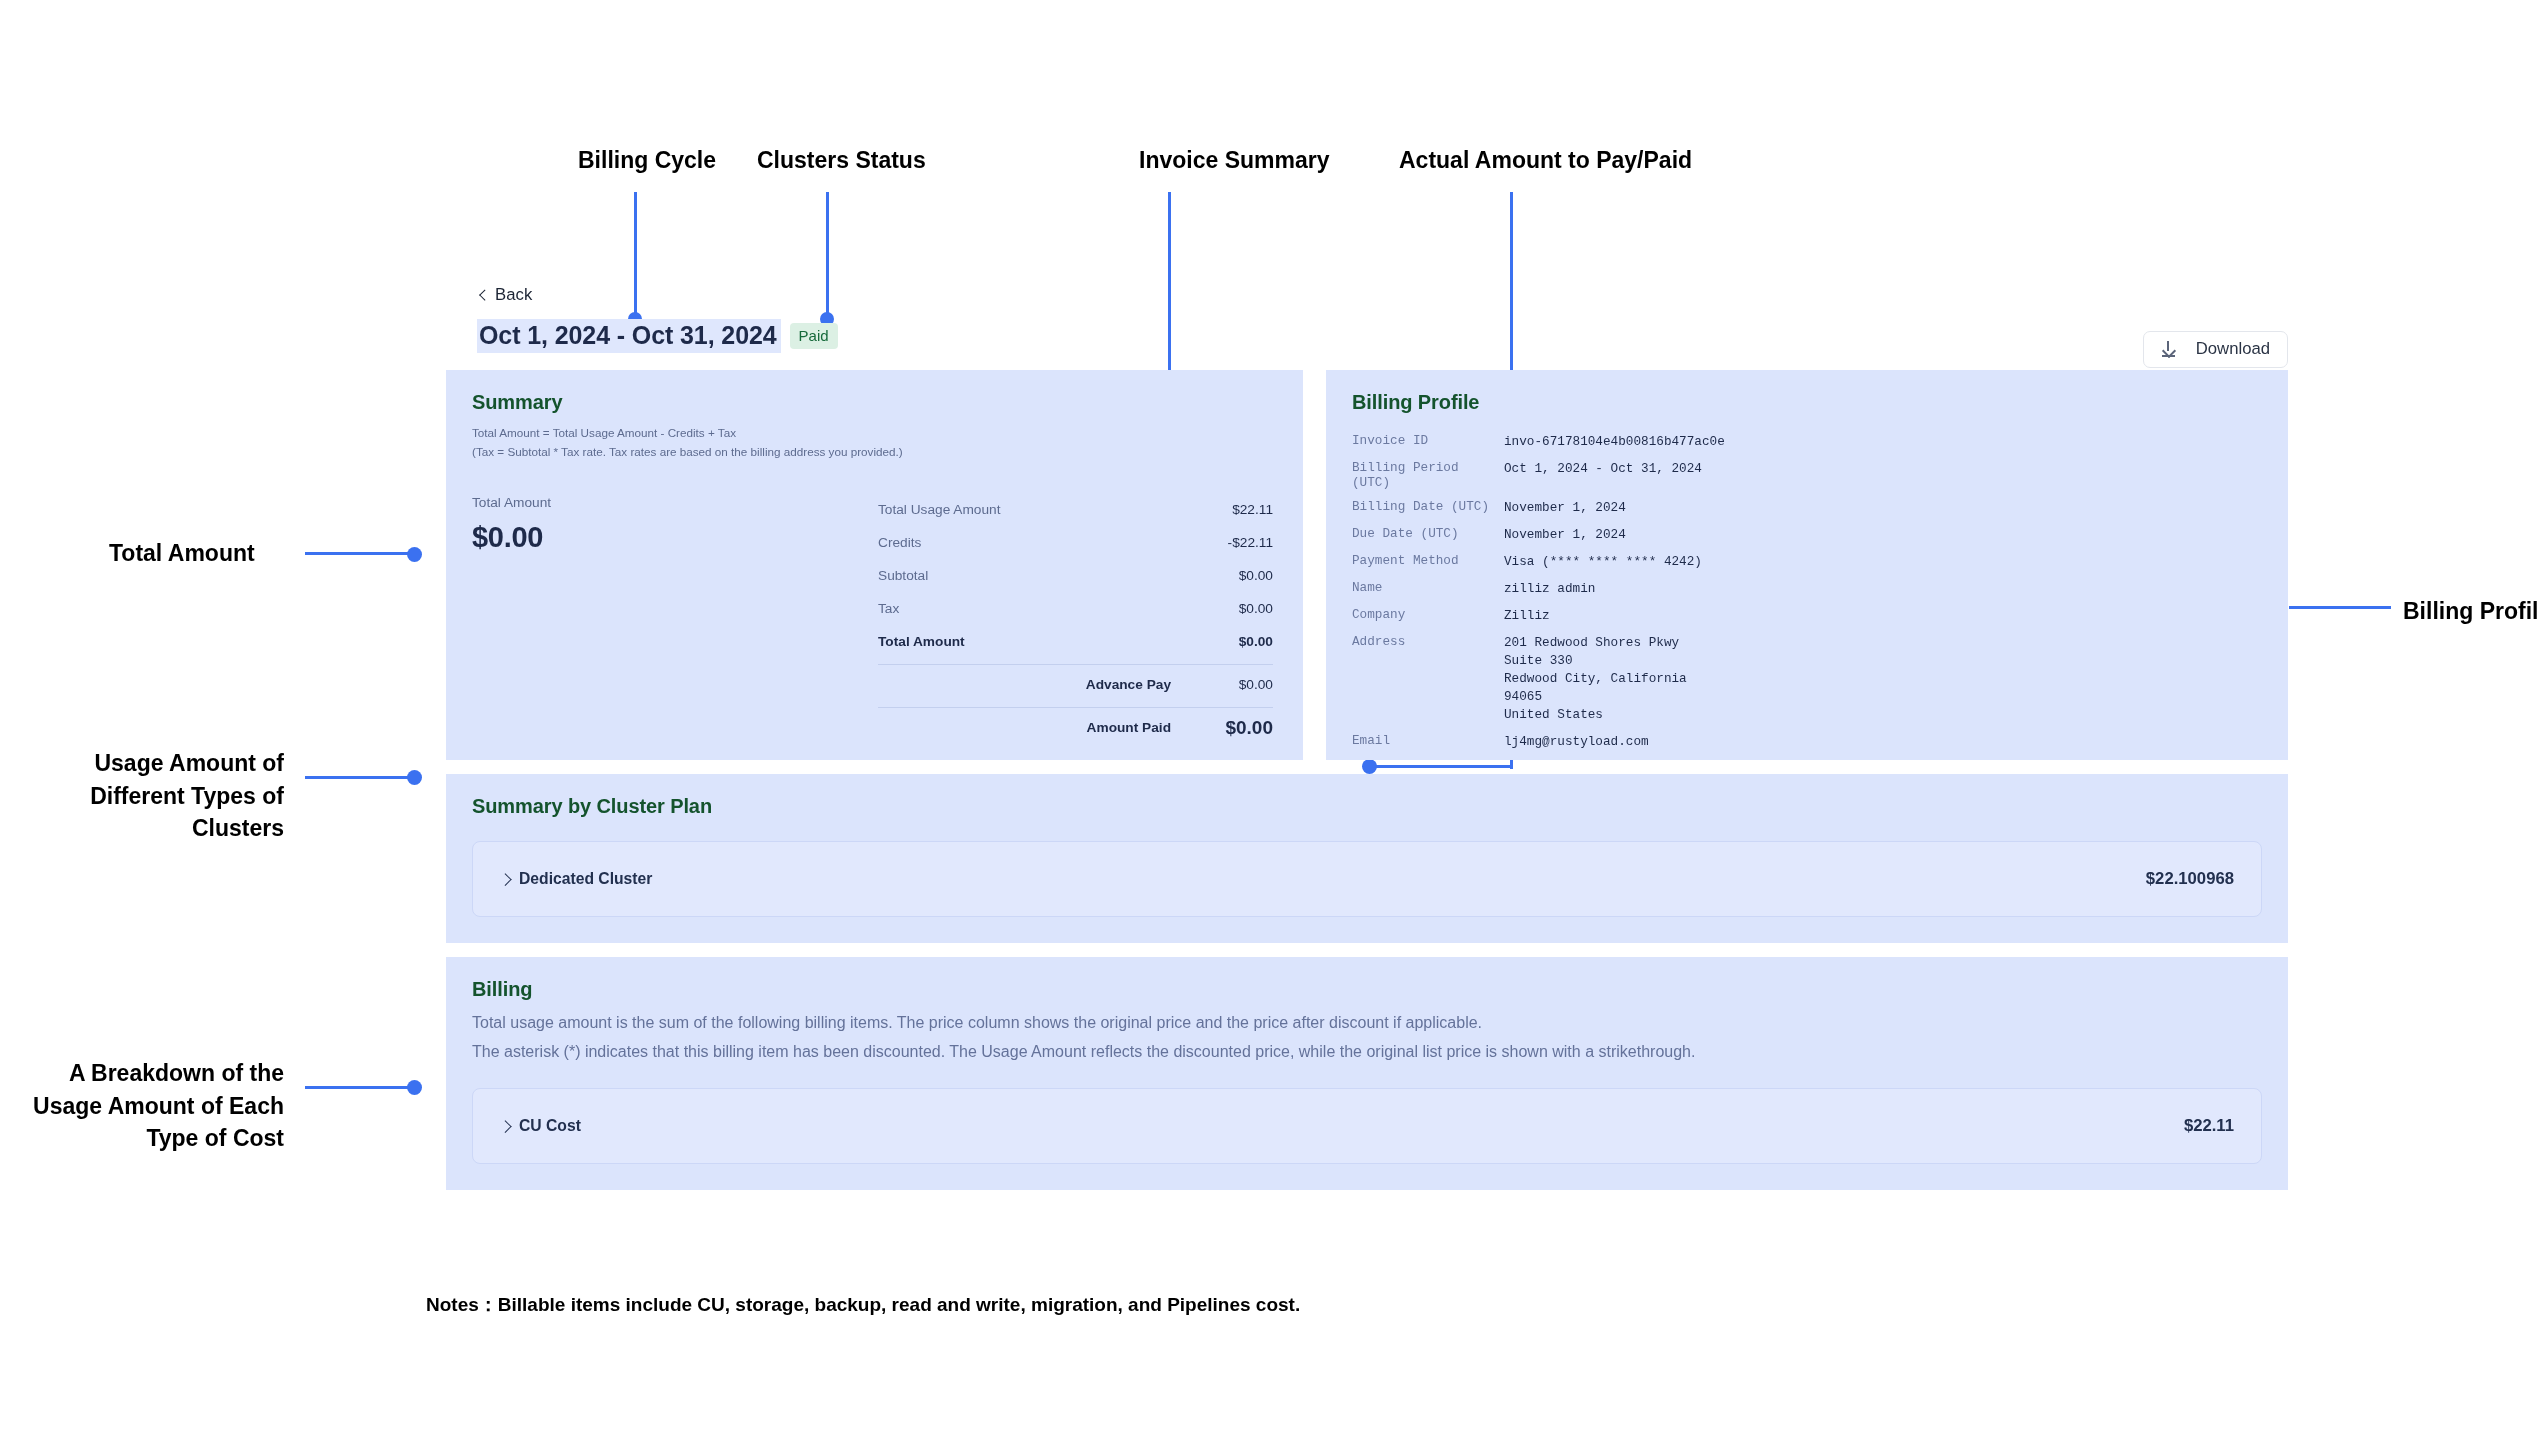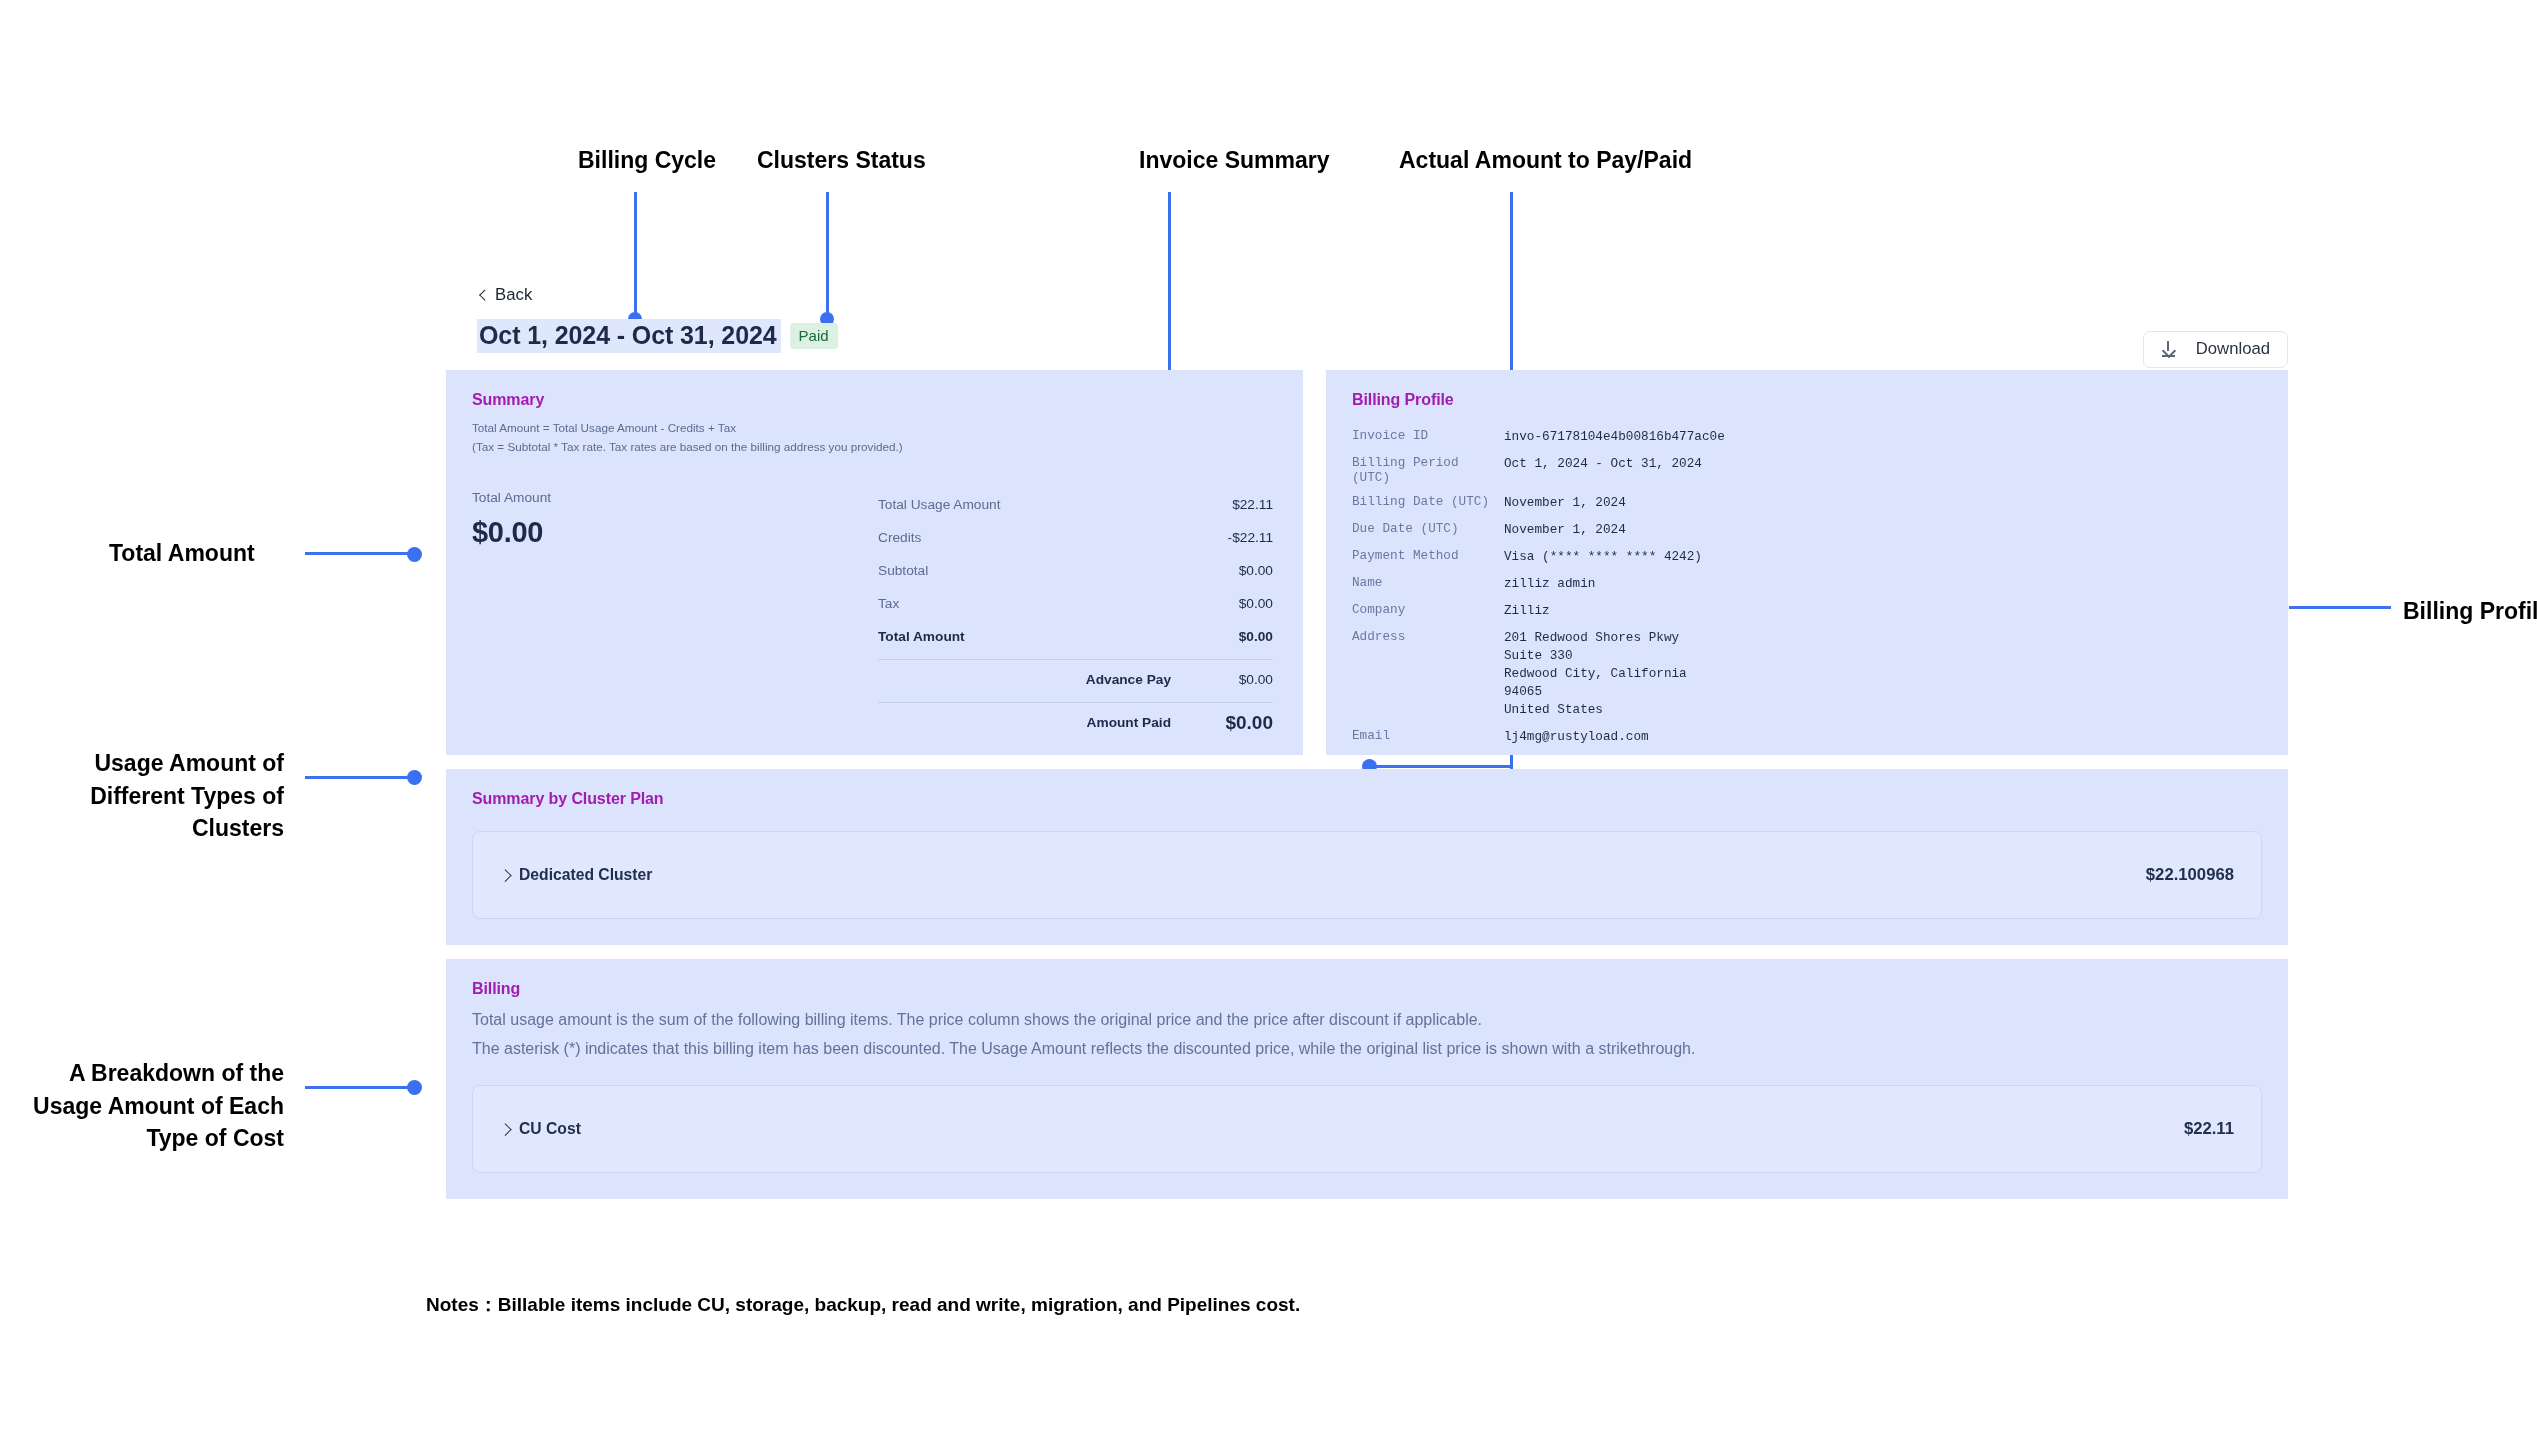--- a/index.html
+++ b/index.html
@@ -64,21 +64,21 @@
   }
   .dl-base { position:absolute; left:1px; bottom:0; width:13px; height:2px; background:#5b6479; }
 
   
   .cards { margin-top: 15px; }
   .card { background: #dbe4fc; }
   .row-1 { display: flex; gap: 23px; align-items: stretch; }
   .summary-card { width: 857px; padding: 21px 26px 0 26px; position: relative; }
   .profile-card { width: 962px; padding: 21px 0 0 26px; }
 
-  .card-title { font-size: 16px; font-weight: 700; color: #a21caf; letter-spacing: -0.1px; }
+  .card-title { font-size: 20px; font-weight: 700; color: #14532d; letter-spacing: -0.1px; }
   .card-sub { font-size: 11.7px; color: #5d6b8f; margin-top: 9.6px; line-height: 1.52; }
 
   .sum-body { display: flex; margin-top: 32px; }
   .sum-left { width: 406px; padding-top: 2px; }
   .sum-left-lbl { font-size: 13.7px; color: #5d6b8f; }
   .sum-left-val { font-size: 29px; font-weight: 700; color: #1e2a4a; margin-top: 11px; letter-spacing: -0.3px; }
 
   .sum-right { flex: 1; padding-right: 4px; }
   .sum-line { display: flex; align-items: center; height: 33px; }
   .sum-line .lbl { font-size: 13.7px; color: #5d6b8f; flex: 1; }
@@ -90,21 +90,21 @@
 
   .prof-table { margin-top: 19px; font-size: 12.7px; }
   .prof-row { display: flex; margin-bottom: 9px; font-family: Liberation Mono, monospace; }
   .prof-k { width: 152px; color: #6b79a0; flex-shrink: 0; }
   .prof-v { color: #1e2a4a; white-space: pre-line; line-height: 1.42; }
 
   
   .wide-card { margin-top: 14px; padding: 21px 26px 26px; }
   .inner-row {
     margin-top: 23px; background: #e1e8fd; border: 1px solid #ccd7f7;
-    border-radius: 8px; height: 88px;
+    border-radius: 8px; height: 76px;
     display: flex; align-items: center; justify-content: space-between;
     padding: 0 27px;
   }
   .inner-left { display: flex; align-items: center; gap: 10px; }
   .chev-r { width: 9px; height: 9px; position: relative; }
   .chev-r:before {
     content: ""; position: absolute; left: 1px; top: 0;
     width: 7.6px; height: 7.6px;
     border-right: 1.5px solid #22304f; border-top: 1.5px solid #22304f;
     transform: rotate(45deg);

